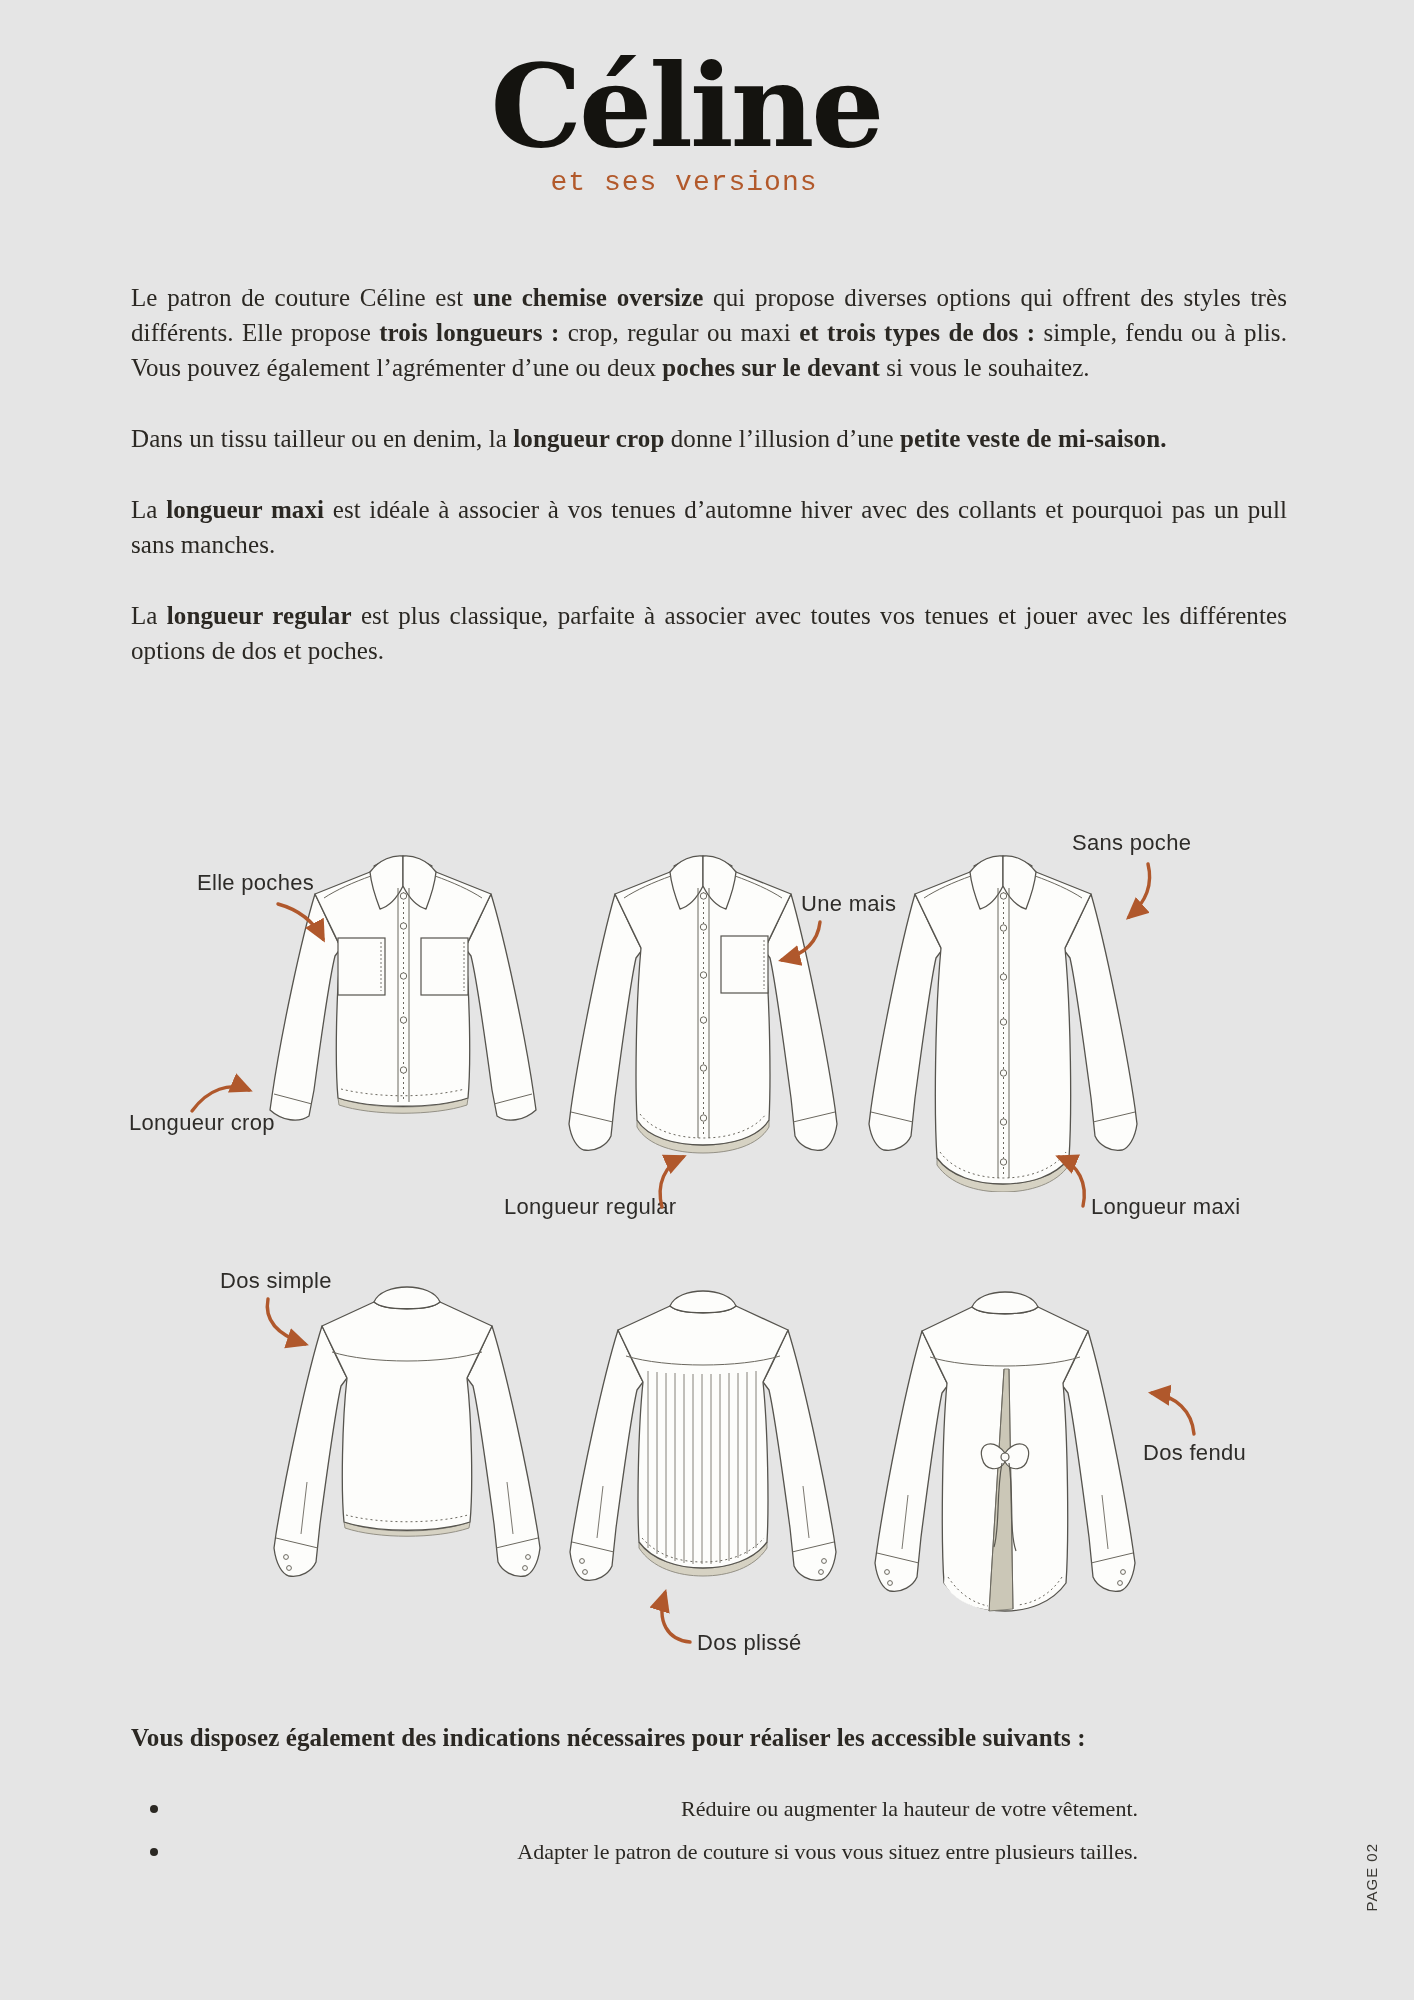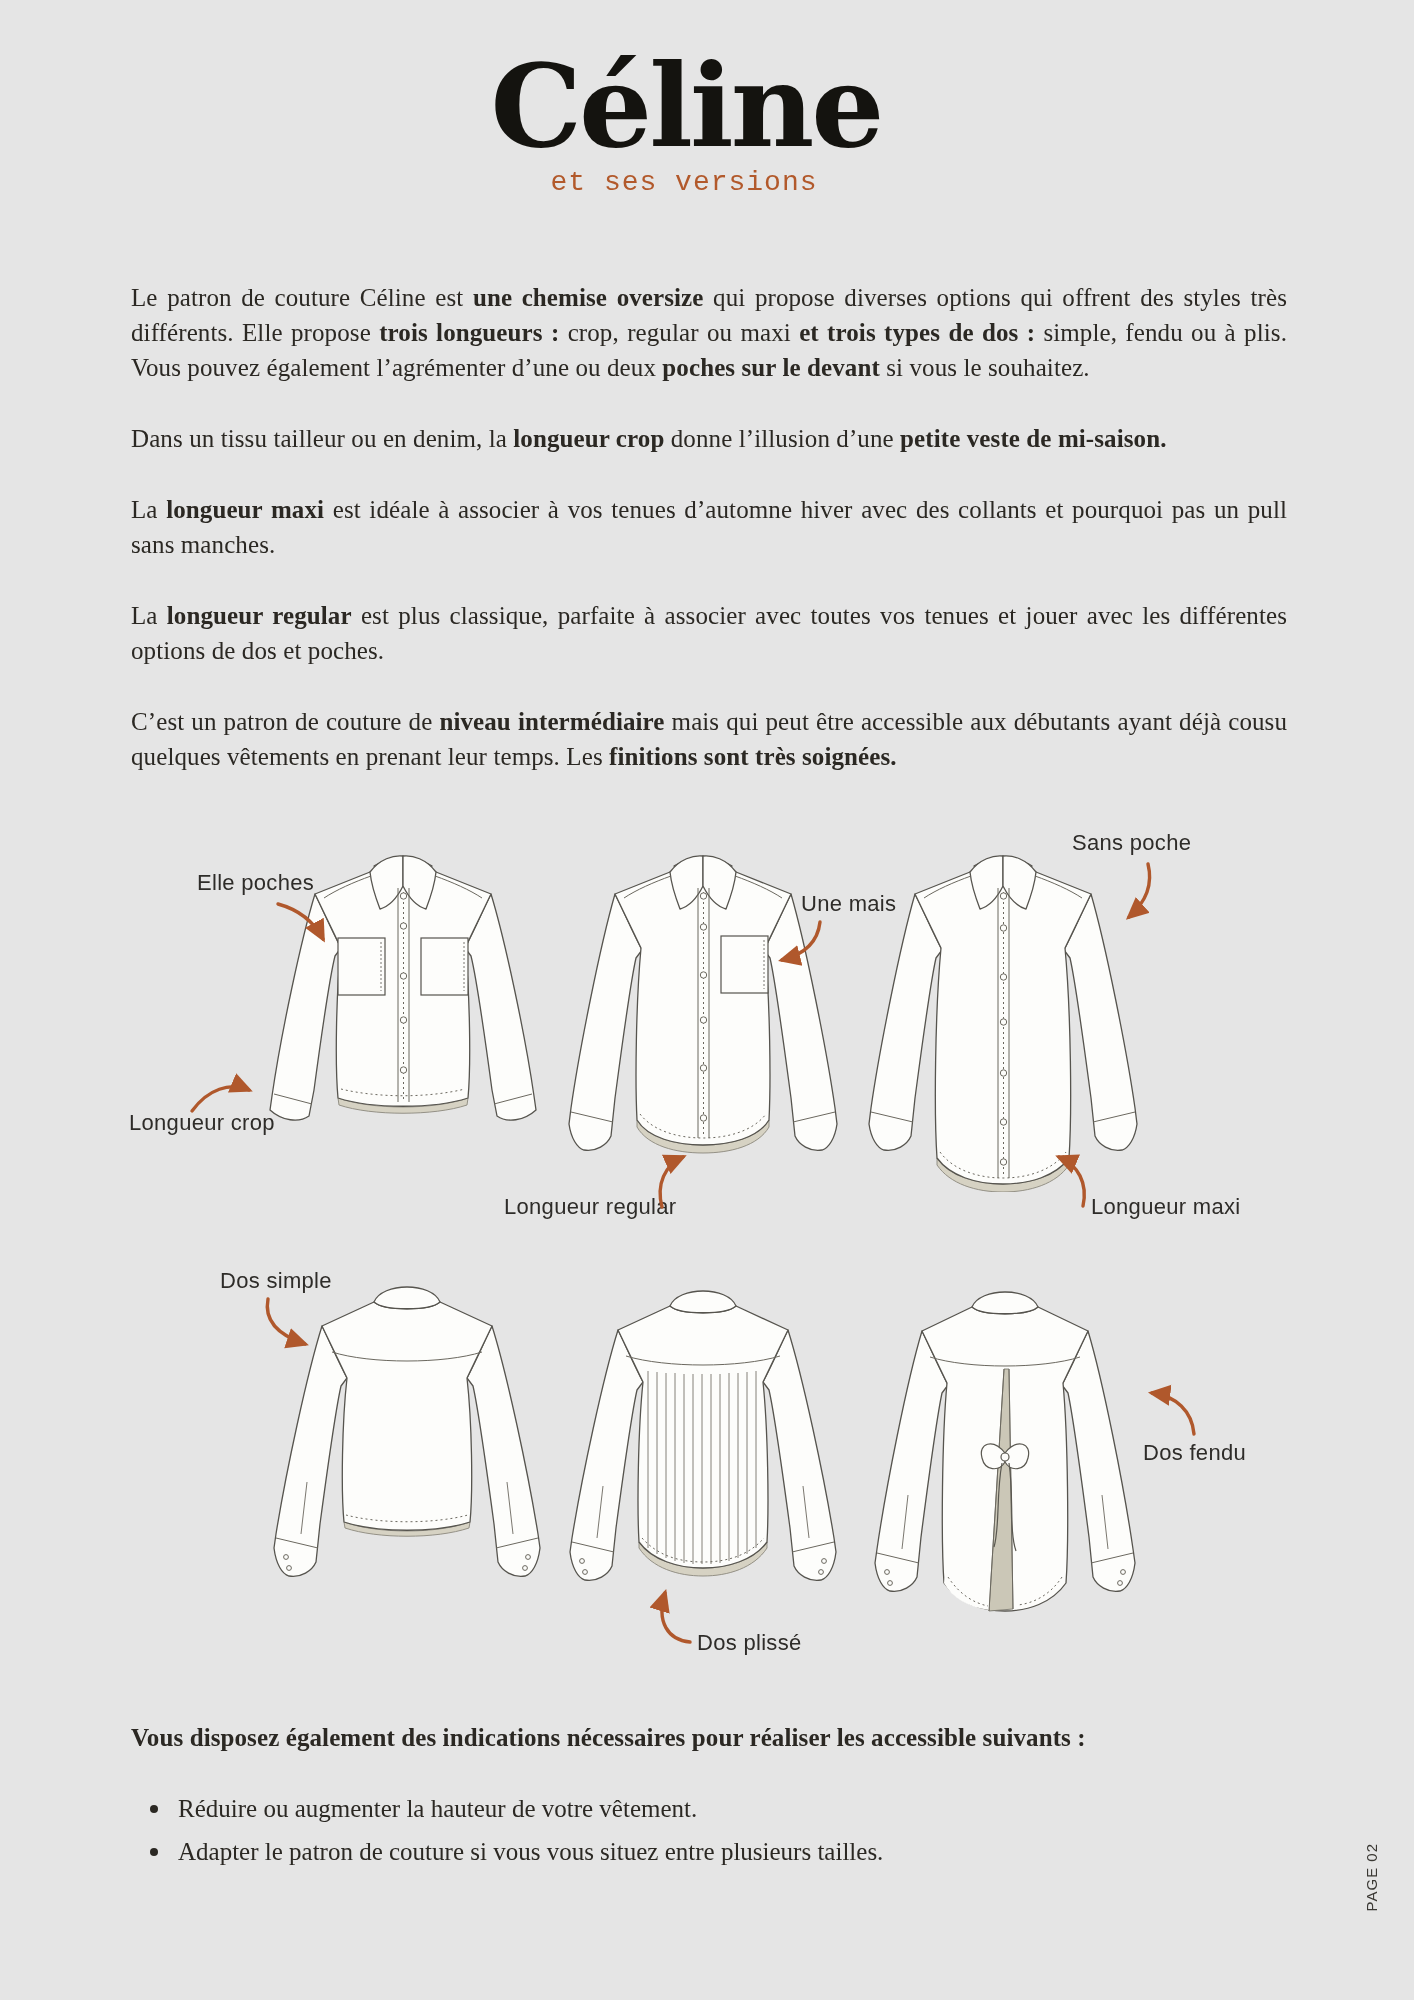--- a/index.html
+++ b/index.html
@@ -34,21 +34,21 @@
   .arrow{position:absolute; overflow:visible;}
   .arrow path{stroke:#b0582c; stroke-width:3.4; fill:none; stroke-linecap:round;}
   .shirt{position:absolute;}
   
   .adjust-heading{
     position:absolute; left:131px; top:1724px; width:1100px;
     font-size:25px; font-weight:bold; letter-spacing:0.1px;
   }
   .adjust-list{position:absolute; left:138px; top:1792px; width:1000px; margin:0; padding:0; list-style:none;}
   .adjust-list li{
-    position:relative; padding-left:40px; font-size:25px; line-height:34px; margin-bottom:9px;
+    position:relative; padding-left:40px; font-size:22px; line-height:34px; margin-bottom:9px;text-align:right;
   }
   .adjust-list li::before{
     content:""; position:absolute; left:12px; top:13px; width:8px; height:8px;
     border-radius:50%; background:#2b2823;
   }
   
   .page-num{
     position:absolute; right:34px; top:1843px;
     writing-mode:vertical-rl; transform:rotate(180deg);
     font-family:"Liberation Sans", sans-serif; font-size:15px; letter-spacing:1px; color:#3a3833;
@@ -70,21 +70,20 @@
   <div class="logo-wrap">
     <div class="logo">Céline</div>
     <div class="tagline">et ses versions</div>
   </div>
 
   <div class="intro">
     <p><span>Le patron de couture Céline est </span><b>une chemise oversize</b><span> qui propose diverses options qui offrent des styles très différents. Elle propose </span><b>trois longueurs :</b><span> crop, regular ou maxi </span><b>et trois types de dos :</b><span> simple, fendu ou à plis. Vous pouvez également l’agrémenter d’une ou deux </span><b>poches sur le devant</b><span> si vous le souhaitez.</span></p>
     <p><span>Dans un tissu tailleur ou en denim, la </span><b>longueur crop</b><span> donne l’illusion d’une </span><b>petite veste de mi-saison.</b></p>
     <p><span>La </span><b>longueur maxi</b><span> est idéale à associer à vos tenues d’automne hiver avec des collants et pourquoi pas un pull sans manches.</span></p>
     <p><span>La </span><b>longueur regular</b><span> est plus classique, parfaite à associer avec toutes vos tenues et jouer avec les différentes options de dos et poches.</span></p>
-    <p><span>C’est un patron de couture  de </span><b>niveau intermédiaire</b><span> mais qui peut être accessible aux débutants ayant déjà cousu quelques vêtements en prenant leur temps. Les </span><b>finitions sont très soignées.</b></p>
   </div>
 
   <svg class="shirt" style="left:268px;top:852px" width="270" height="308" viewBox="0 0 270 308">
     <g fill="#fdfdfb" stroke="#56544e" stroke-width="1.3" stroke-linejoin="round">
       <path d="M106,14 C118,27 152,27 164,14 C152,5 118,5 106,14 Z" fill="#cfccc0"></path>
       <path d="M47,42 C33,88 13,182 4,244 L2,258 C14,269 31,271 41,264 L46,238 C53,186 61,128 67,104 L73,96 C63,77 55,58 47,42 Z"></path>
       <path d="M223,42 C237,88 257,182 266,244 L268,258 C256,269 239,271 229,264 L224,238 C217,186 209,128 203,104 L197,96 C207,77 215,58 223,42 Z"></path>
       <path d="M70,246 C104,258 166,258 200,246 L199,253 C166,264 104,264 71,253 Z" fill="#d6d2c3" stroke="#8b887d" stroke-width="0.9"></path>
       <path d="M47,42 L102,20 C114,28 156,28 168,20 L223,42 L197,96 C202,140 203,214 200,246 C166,257 104,257 70,246 C67,214 68,140 73,96 Z"></path>
       <path d="M102,20 C112,7 125,3 135,4 L135,34 C128,48 119,55 112,57 C107,44 103,30 102,20 Z"></path>

